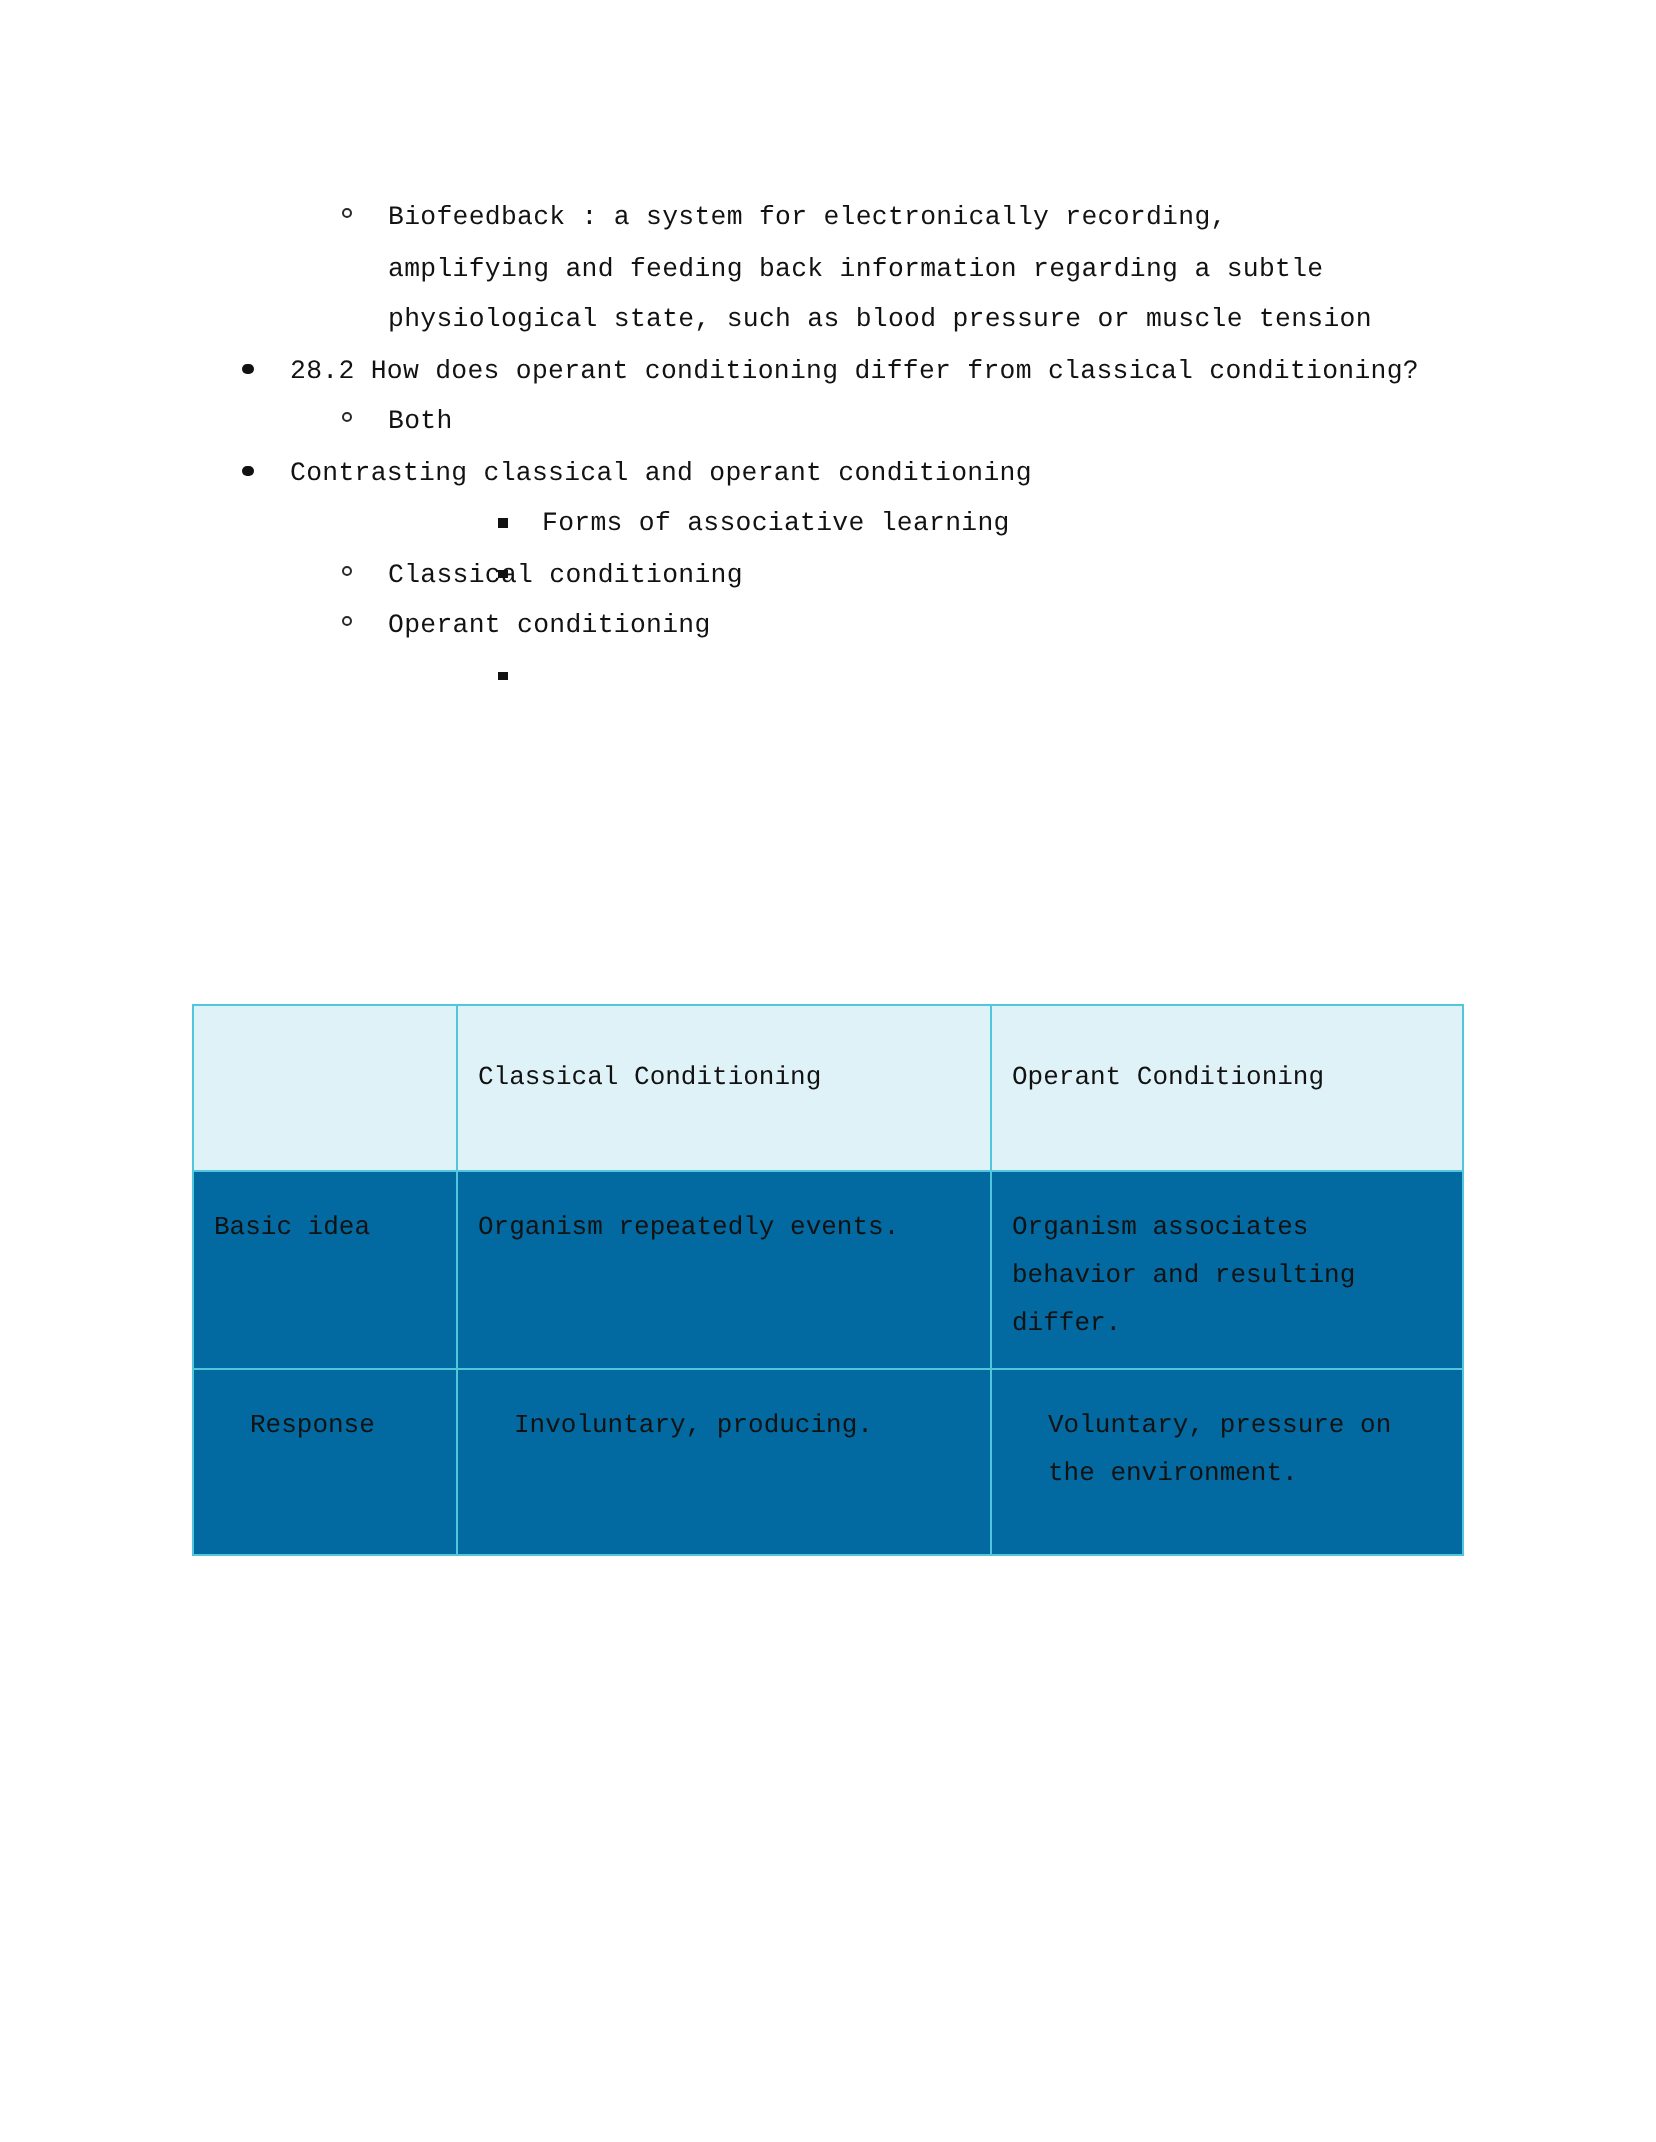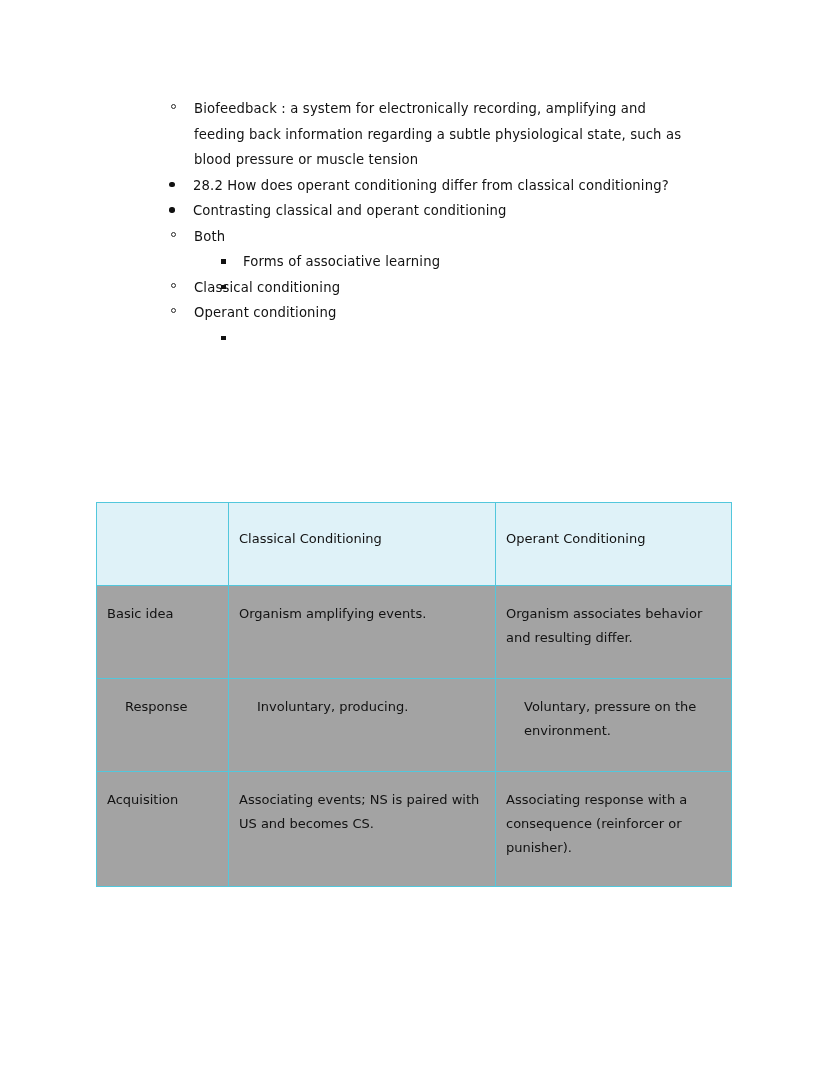--- a/index.html
+++ b/index.html
@@ -15,20 +15,21 @@
     color: #111111;
     overflow: hidden;
   }
 
   .page {
     position: absolute;
     top: 0; left: 0;
     width: 661px;
     height: 1071px;
     background: #ffffff;
+    font-family: Liberation Mono, monospace;
   }
 
   
   .outline {
     position: absolute;
     top: 96px;
     left: 0;
     width: 828px;
   }
 
@@ -47,21 +48,21 @@
   .item .txt {
     display: block;
     font-size: 13.2px;
     line-height: 25.5px;
     letter-spacing: 0.15px;
     color: #121212;
     white-space: normal;
   }
 
   
-  .lvl1 { padding-left: 145px; padding-right: 80px; margin-left: 48px; }
+  .lvl1 { padding-left: 145px; padding-right: 80px; }
   .lvl1 .marker {
     left: 121px;
     top: 9px;
     width: 5.5px;
     height: 5.5px;
     border-radius: 50%;
     background: #111;
   }
 
   
@@ -71,21 +72,21 @@
     top: 8px;
     width: 5.4px;
     height: 5.4px;
     border-radius: 50%;
     border: 1.2px solid #2a2a2a;
     background: transparent;
     box-sizing: border-box;
   }
 
   
-  .lvl3 { padding-left: 243px; padding-right: 106px; }
+  .lvl3 { padding-left: 243px; padding-right: 106px; margin-left: 28px; }
   .lvl3 .marker {
     left: 221px;
     top: 10px;
     width: 4.6px;
     height: 4.6px;
     background: #111;
   }
 
   
   .cmp-table-wrap {
@@ -101,21 +102,21 @@
   }
   table.cmp td, table.cmp th {
     border: 1.6px solid #52c7dc;
     vertical-align: top;
     padding: 16px 10px 10px 10px;
     font-size: 13px;
     line-height: 24px;
     font-weight: normal;
     text-align: left;
     color: #121212;
-    background: #a3a3a3;
+    background: #0369a1;
   }
   table.cmp thead th {
     background: #dff2f8;
     height: 44px;
     padding-top: 24px;
     padding-bottom: 14px;
   }
   .col-a { width: 111px; }
   .col-b { width: 246px; }
   .col-c { width: 215px; }
@@ -135,28 +136,28 @@
     <div class="item lvl2">
       <span class="marker"></span>
       <span class="txt">Biofeedback : a system for electronically recording, amplifying and feeding back information regarding a subtle physiological state, such as blood pressure or muscle tension</span>
     </div>
 
     <div class="item lvl1">
       <span class="marker"></span>
       <span class="txt">28.2 How does operant conditioning differ from classical conditioning?</span>
     </div>
 
+    <div class="item lvl2">
+      <span class="marker"></span>
+      <span class="txt">Both</span>
+    </div>
+
     <div class="item lvl1">
       <span class="marker"></span>
       <span class="txt">Contrasting classical and operant conditioning</span>
-    </div>
-
-    <div class="item lvl2">
-      <span class="marker"></span>
-      <span class="txt">Both</span>
     </div>
 
     <div class="item lvl3">
       <span class="marker"></span>
       <span class="txt">Forms of associative learning</span>
     </div>
 
     <div class="item lvl3">
       <span class="marker"></span>
     </div>
@@ -183,30 +184,25 @@
       <thead>
         <tr>
           <th class="col-a"></th>
           <th class="col-b">Classical Conditioning</th>
           <th class="col-c">Operant Conditioning</th>
         </tr>
       </thead>
       <tbody>
         <tr class="r-basic">
           <td class="col-a">Basic idea</td>
-          <td class="col-b">Organism amplifying events.</td>
+          <td class="col-b">Organism repeatedly events.</td>
           <td class="col-c">Organism associates behavior and resulting differ.</td>
         </tr>
         <tr class="r-response">
           <td class="col-a">Response</td>
           <td class="col-b">Involuntary, producing.</td>
           <td class="col-c">Voluntary, pressure on the environment.</td>
         </tr>
-        <tr class="r-acq">
-          <td class="col-a">Acquisition</td>
-          <td class="col-b">Associating events; NS is paired with US and becomes CS.</td>
-          <td class="col-c">Associating response with a consequence (reinforcer or punisher).</td>
-        </tr>
       </tbody>
     </table>
   </div>
 
 </div>
 
 </body></html>

